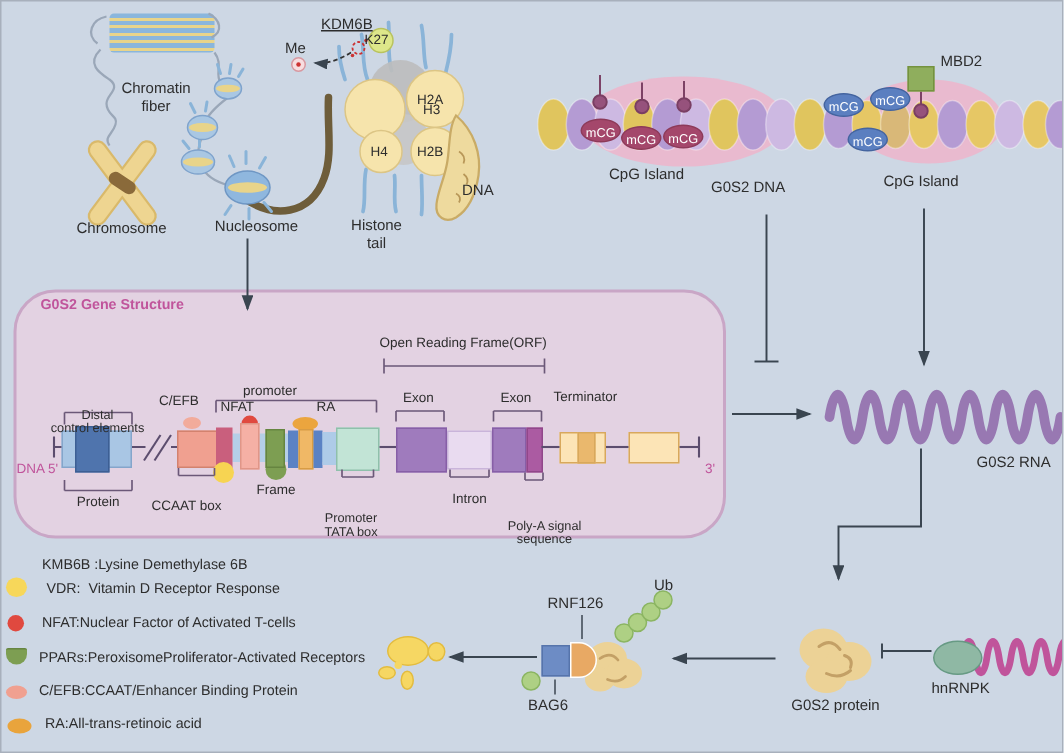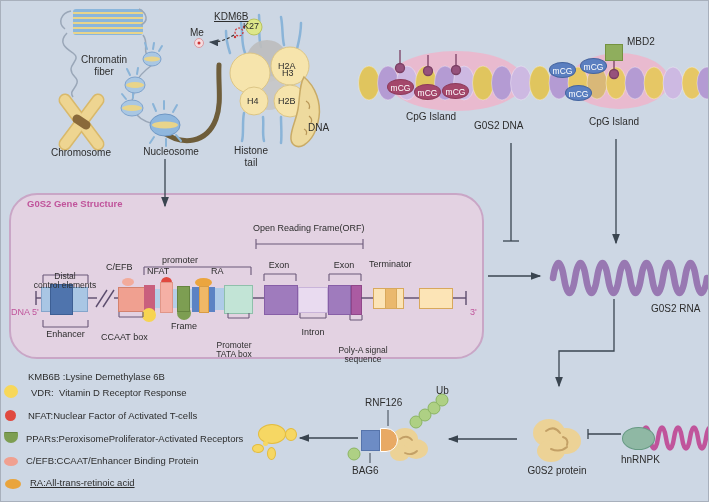--- a/index.html
+++ b/index.html
@@ -315,21 +315,21 @@
   <div class="lbl bold mag sm" style="left:26px;top:198px;font-size:9.5px;">G0S2 Gene Structure</div>
   <div class="lbl sm" style="left:252px;top:222px;">Open Reading Frame(ORF)</div>
   <div class="lbl ctr xs" style="left:24px;top:251px;width:80px;">
     <div>Distal</div><div>control elements</div>
   </div>
   <div class="lbl mag sm" style="left:10px;top:306px;">DNA 5'</div>
   <div class="lbl sm" style="left:105px;top:261px;">C/EFB</div>
   <div class="lbl sm" style="left:161px;top:254px;">promoter</div>
   <div class="lbl sm" style="left:146px;top:265px;">NFAT</div>
   <div class="lbl sm" style="left:210px;top:265px;">RA</div>
-  <div class="lbl ctr sm" style="left:37px;top:328px;width:55px;">Enhancer</div>
+  <div class="lbl ctr sm" style="left:37px;top:328px;width:55px;">Protein</div>
   <div class="lbl sm" style="left:100px;top:331px;">CCAAT box</div>
   <div class="lbl sm" style="left:170px;top:320px;">Frame</div>
   <div class="lbl ctr xs" style="left:210px;top:320px;width:46px;">
     <div>Promoter</div><div>TATA box</div>
   </div>
   <div class="lbl ctr sm" style="left:262px;top:259px;width:32px;">Exon</div>
   <div class="lbl ctr sm" style="left:327px;top:259px;width:32px;">Exon</div>
   <div class="lbl sm" style="left:368px;top:258px;">Terminator</div>
   <div class="lbl ctr sm" style="left:297px;top:326px;width:30px;">Intron</div>
   <div class="lbl ctr xs" style="left:333px;top:325px;width:58px;">
@@ -337,21 +337,21 @@
   </div>
   <div class="lbl mag sm" style="left:469px;top:306px;">3'</div>
 
   <div class="lbl" style="left:650px;top:302px;">G0S2 RNA</div>
 
   <div class="lbl sm" style="left:27px;top:371px;font-size:9.5px;">KMB6B :Lysine Demethylase 6B</div>
   <div class="lbl sm" style="left:30px;top:387px;font-size:9.5px;">VDR:  Vitamin D Receptor Response</div>
   <div class="lbl sm" style="left:27px;top:410px;font-size:9.5px;">NFAT:Nuclear Factor of Activated T-cells</div>
   <div class="lbl sm" style="left:25px;top:433px;font-size:9.5px;">PPARs:PeroxisomeProliferator-Activated Receptors</div>
   <div class="lbl sm" style="left:25px;top:455px;font-size:9.5px;">C/EFB:CCAAT/Enhancer Binding Protein</div>
-  <div class="lbl sm" style="left:29px;top:477px;font-size:9.5px;text-decoration:underline;">RA:All-trans-retinoic acid</div>
+  <div class="lbl sm" style="left:29px;top:477px;font-size:9.5px;">RA:All-trans-retinoic acid</div>
 
   <div class="lbl" style="left:435px;top:384px;">Ub</div>
   <div class="lbl" style="left:364px;top:396px;">RNF126</div>
   <div class="lbl" style="left:351px;top:464px;">BAG6</div>
   <div class="lbl ctr" style="left:520px;top:464px;width:72px;">G0S2 protein</div>
   <div class="lbl" style="left:620px;top:453px;">hnRNPK</div>
 
 </div>
 
 </body></html>

